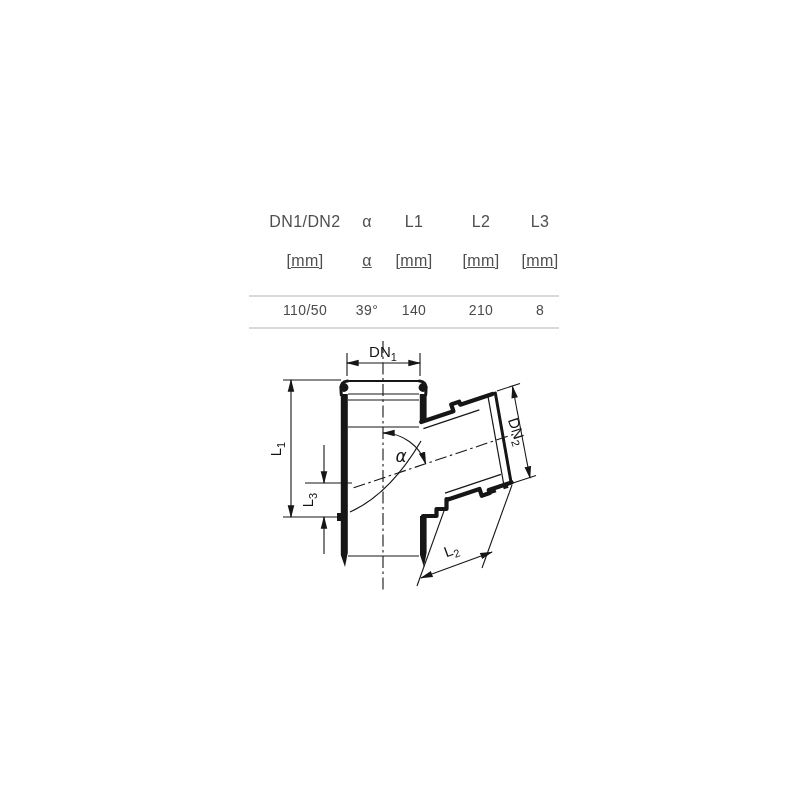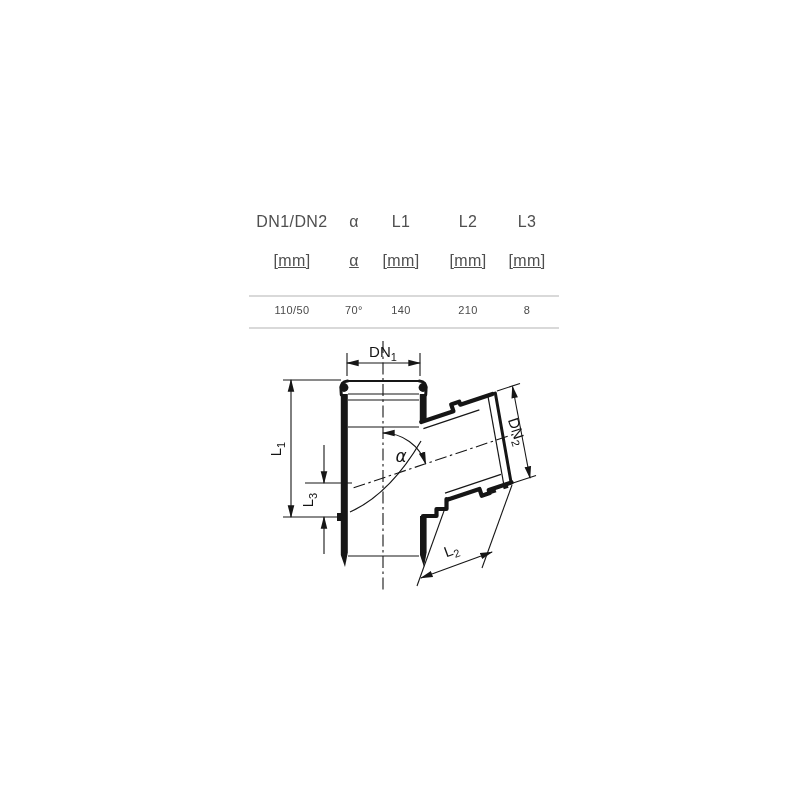--- a/index.html
+++ b/index.html
@@ -11,22 +11,23 @@
     overflow:hidden;
   }
   
   .tbl-cell{
     position:absolute;
     transform:translate(-50%,-50%);
     font-size:16px;
     color:#4f4f4f;
     letter-spacing:.4px;
     white-space:nowrap;
+    margin-left:13px;
   }
-  .tbl-cell.val{font-size:11px;color:#4a4a4a;}
+  .tbl-cell.val{font-size:14px;color:#4a4a4a;}
   .c1{left:292px;} .c2{left:354px;} .c3{left:401px;} .c4{left:468px;} .c5{left:527px;}
   .r1{top:222px;} .r2{top:261px;text-decoration:underline;} .r3{top:310px;}
   .tbl-divider{
     position:absolute;left:249px;width:310px;height:1.5px;
     background:#d9d9d9;
   }
   .div-top{top:295px;} .div-bot{top:327px;}
   
   svg{position:absolute;left:0;top:0;}
   .thick{stroke:#161616;stroke-width:4.2;fill:none;stroke-linejoin:round;stroke-linecap:round;}
@@ -51,21 +52,21 @@
 
   <span class="tbl-cell c1 r2">[mm]</span>
   <span class="tbl-cell c2 r2">α</span>
   <span class="tbl-cell c3 r2">[mm]</span>
   <span class="tbl-cell c4 r2">[mm]</span>
   <span class="tbl-cell c5 r2">[mm]</span>
 
   <div class="tbl-divider div-top"></div>
 
   <span class="tbl-cell val c1 r3">110/50</span>
-  <span class="tbl-cell val c2 r3">70°</span>
+  <span class="tbl-cell val c2 r3">39°</span>
   <span class="tbl-cell val c3 r3">140</span>
   <span class="tbl-cell val c4 r3">210</span>
   <span class="tbl-cell val c5 r3">8</span>
 
   <div class="tbl-divider div-bot"></div>
 </div>
 
 <svg width="800" height="800" viewBox="0 0 800 800">
   <defs>
     <marker id="arw" viewBox="0 0 12 8" refX="11" refY="4" markerWidth="13" markerHeight="8.5" orient="auto-start-reverse" markerUnits="userSpaceOnUse">

